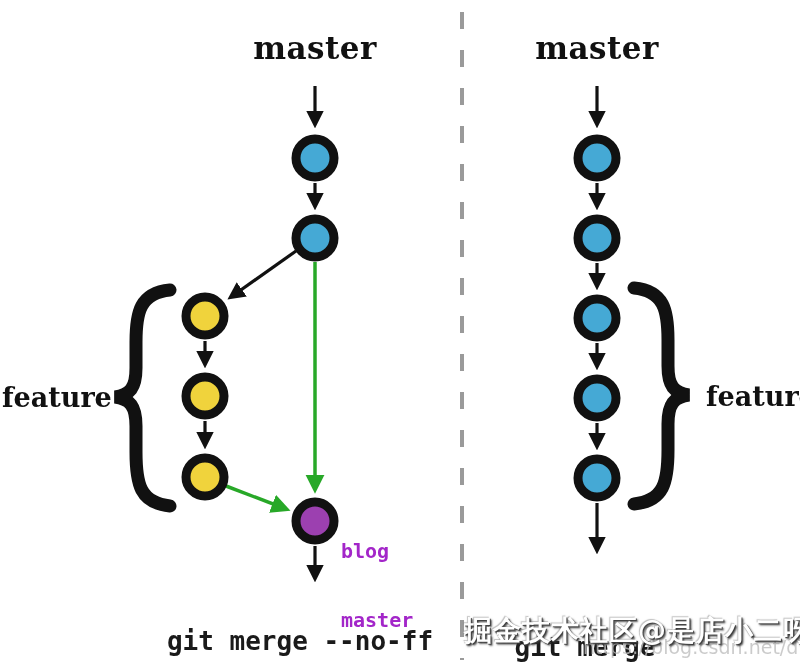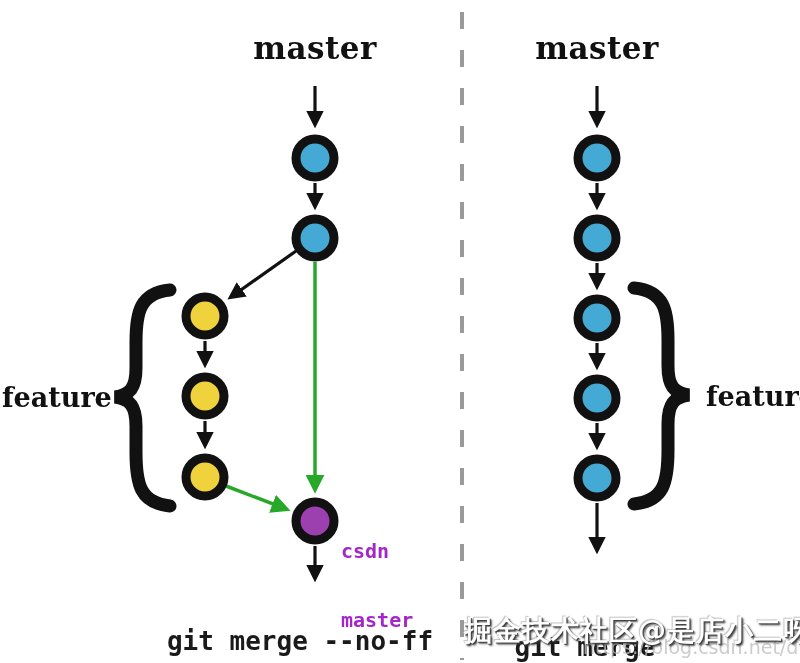--- a/index.html
+++ b/index.html
@@ -95,21 +95,21 @@
     </g>
   </svg>
 
   <div class="abs branch-title" style="left:235px;top:30px;width:160px;">master</div>
   <div class="abs branch-title" style="left:517px;top:30px;width:160px;">master</div>
 
   <div class="abs feature-label" style="left:2px;top:382px;width:100px;text-align:center;">feature</div>
   <div class="abs feature-label" style="left:706px;top:381px;">feature</div>
 
   <div class="abs merge-label" style="left:341px;top:494px;">
-    <div>csdn</div>
+    <div>blog</div>
     <div>master</div>
   </div>
 
   <div class="abs caption caption-layer" style="left:140px;top:614px;width:320px;">git merge --no-ff</div>
   <div class="abs caption caption-layer" style="left:505px;top:620px;width:160px;">git merge</div>
 
   <div class="abs wm-url" style="left:583px;top:636px;">https://blog.csdn.net/dta0502</div>
   <div class="abs wm-cjk" style="left:464px;top:612px;">掘金技术社区@是店小二呀</div>
 
 </div>

